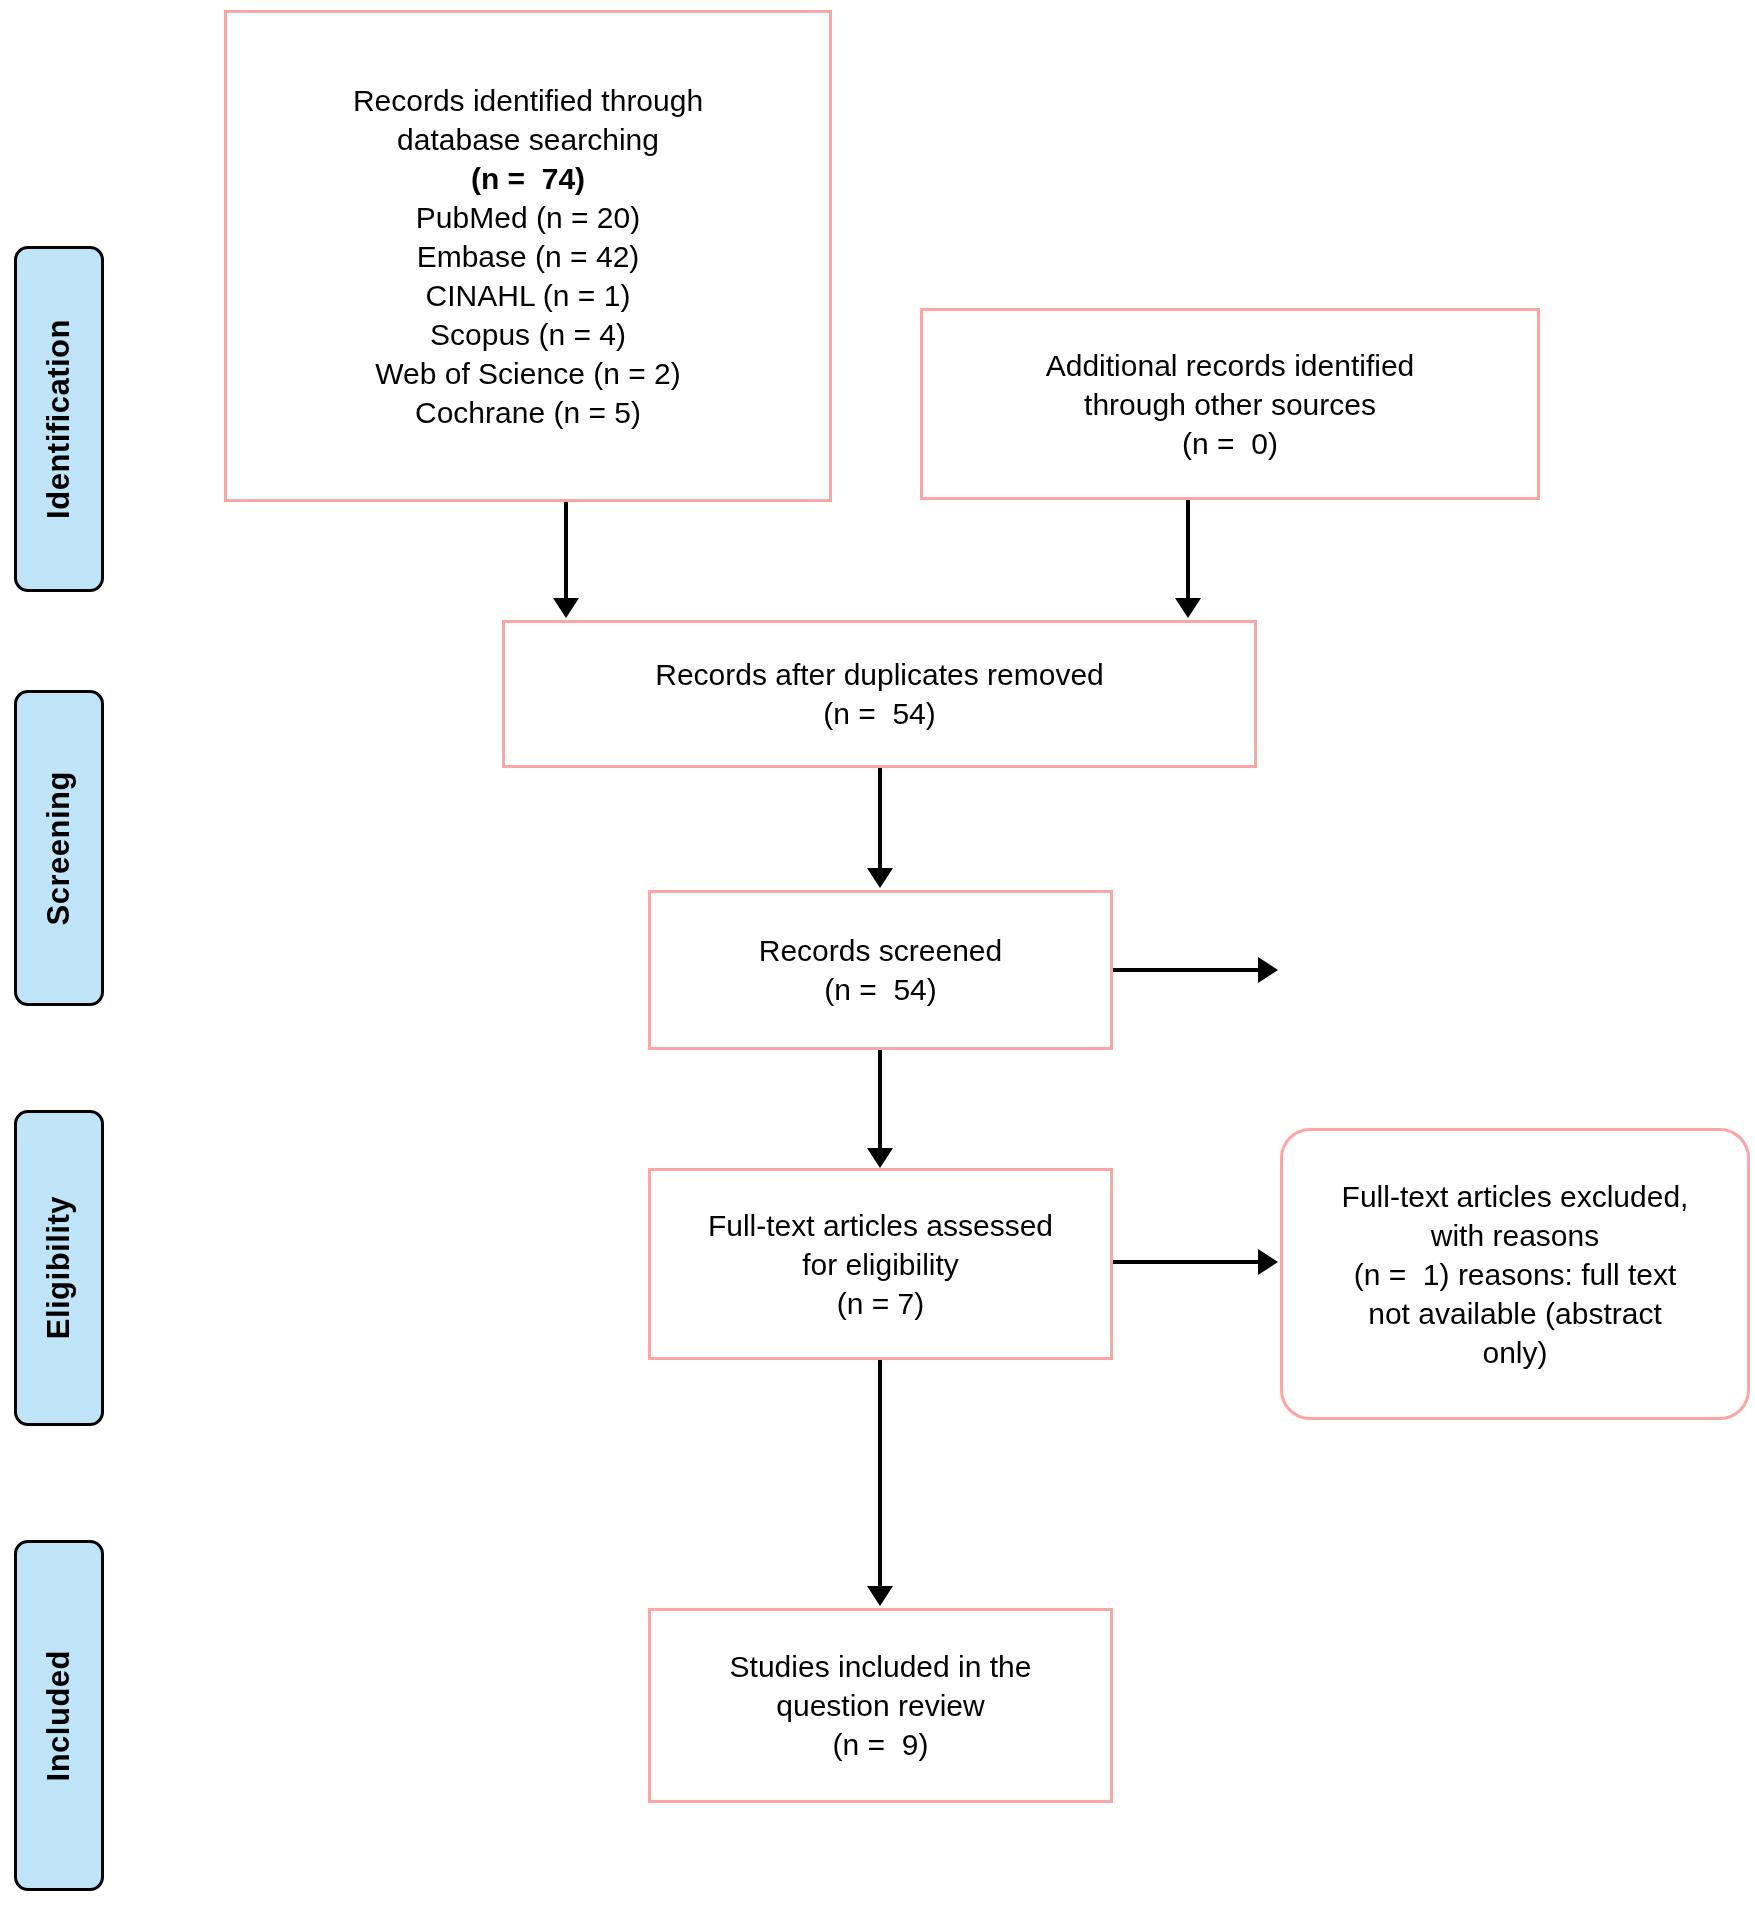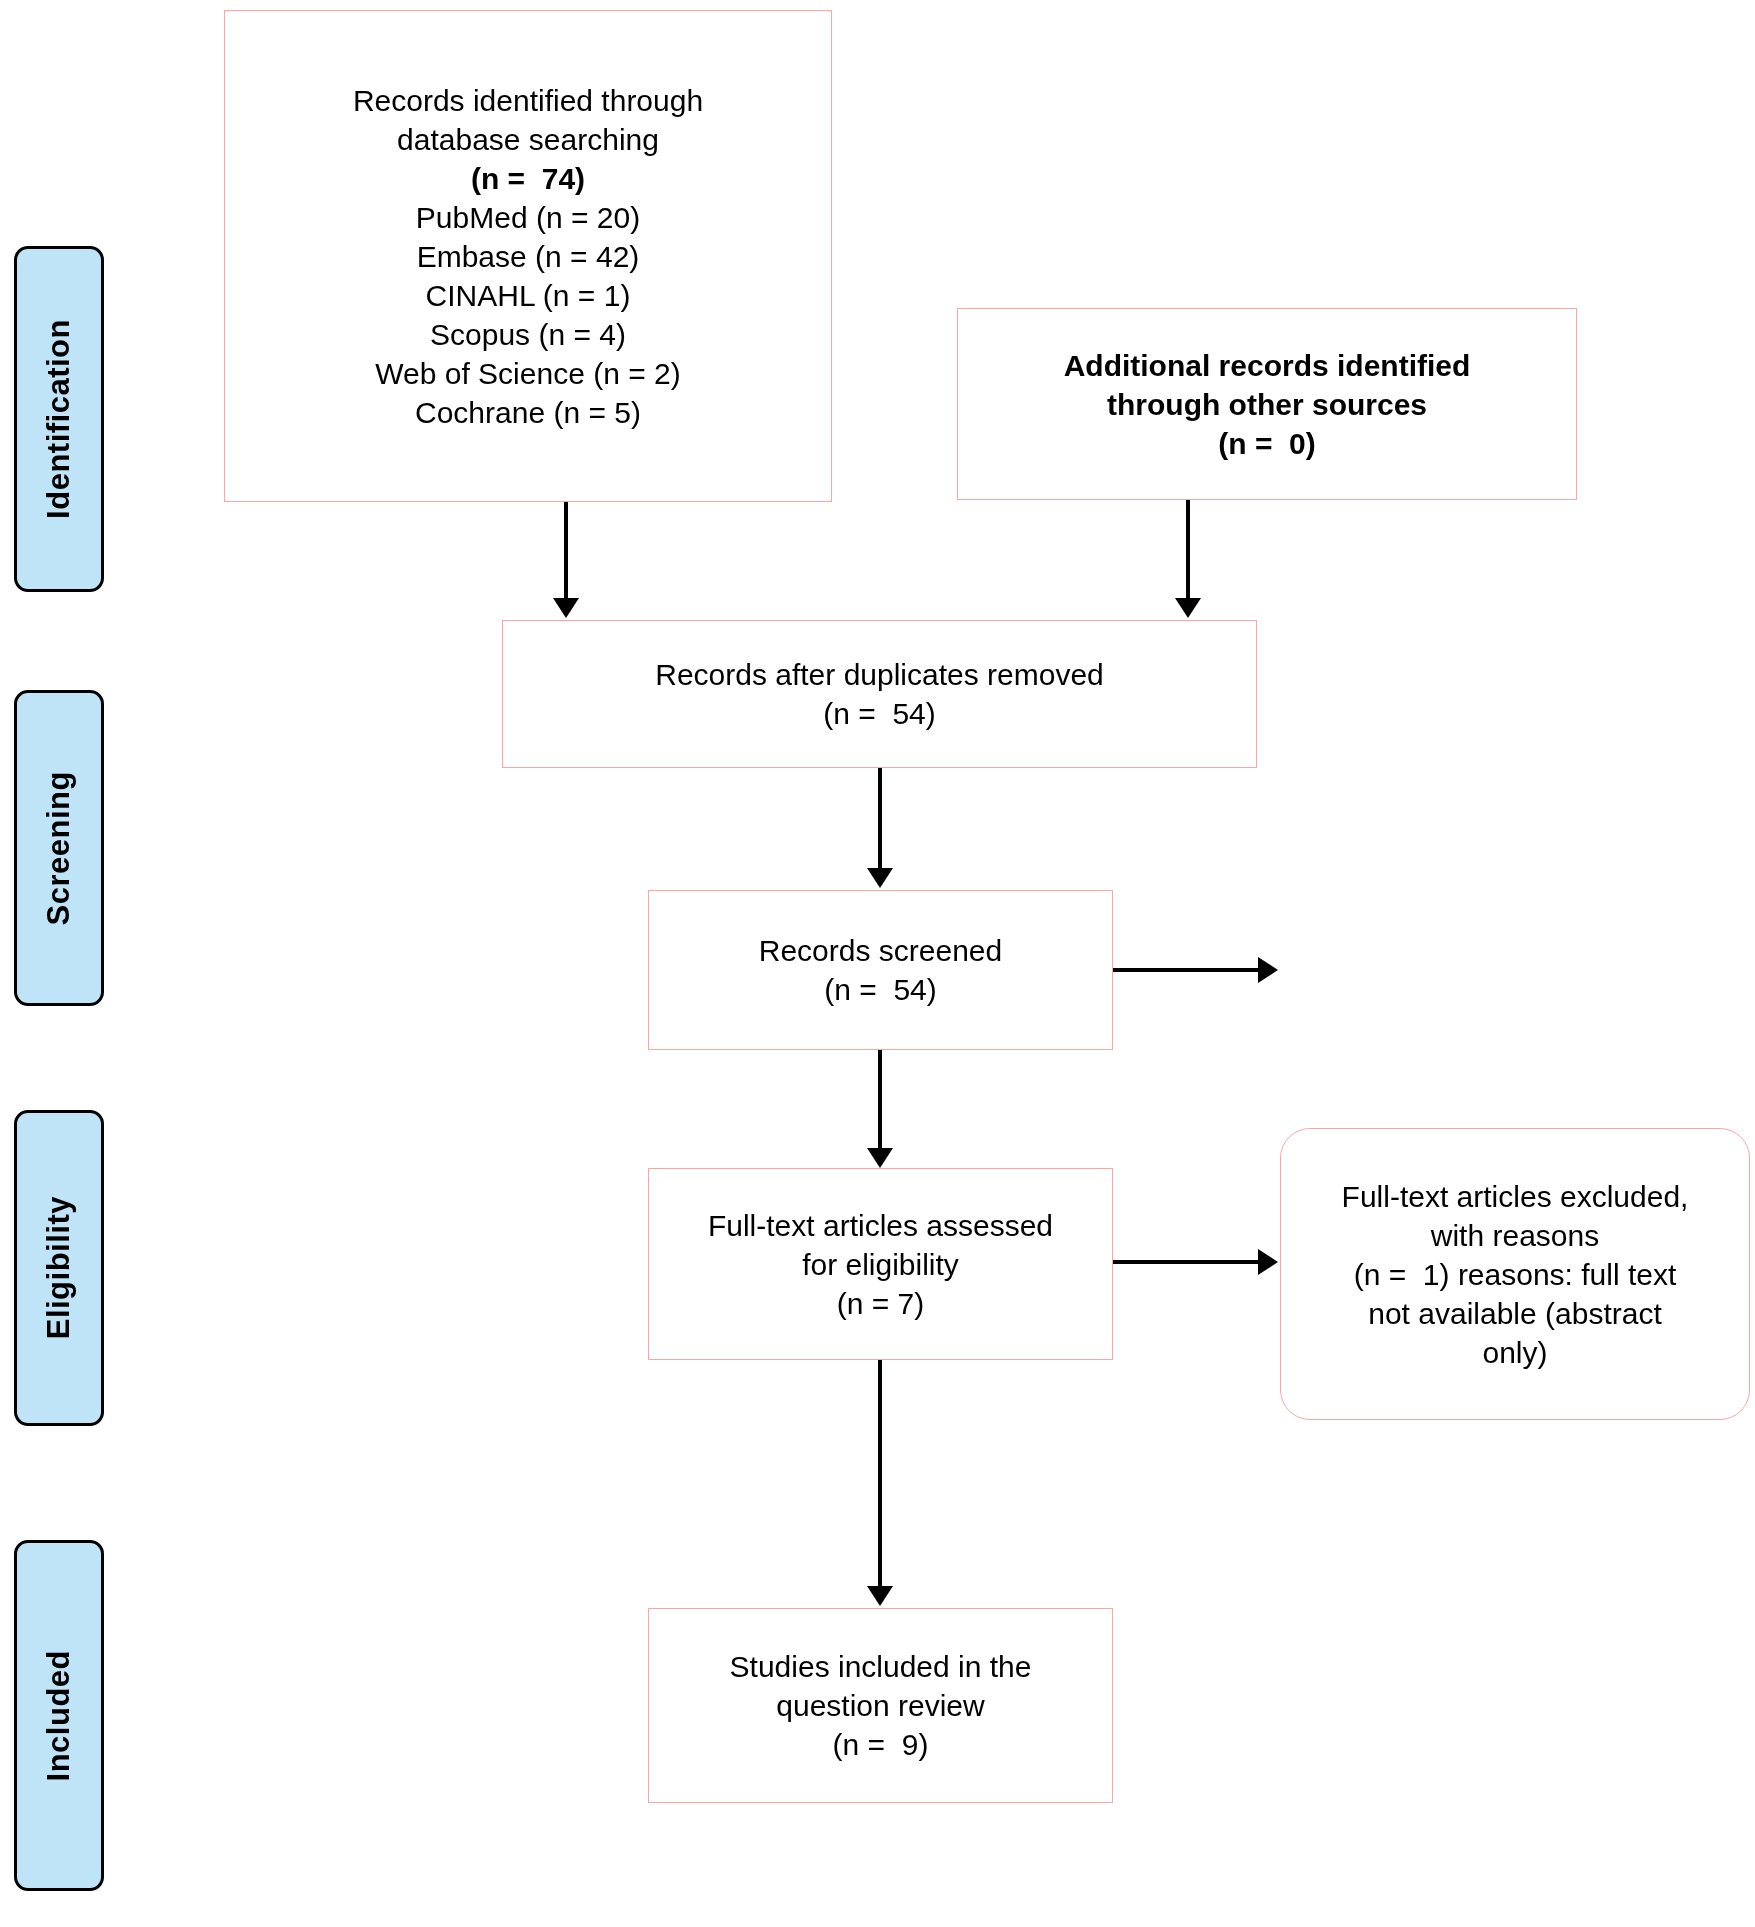--- a/index.html
+++ b/index.html
@@ -42,39 +42,39 @@
 
   #stage-identification { top: 246px; height: 340px; }
   #stage-screening     { top: 690px; height: 310px; }
   #stage-eligibility   { top: 1110px; height: 310px; }
   #stage-included      { top: 1540px; height: 345px; }
 
   
   .box {
     position: absolute;
     box-sizing: border-box;
-    border: 1px solid #fca5a5;
+    border: 3px solid #fca5a5;
     background: #ffffff;
     display: flex;
     flex-direction: column;
     align-items: center;
     justify-content: center;
     text-align: center;
     font-size: 30px;
     line-height: 1.30;
     padding: 7px 10px;
   }
   .box .line { display: block; white-space: pre; }
   .box .line.bold { font-weight: bold; }
 
   #box-identified {
     left: 224px; top: 10px; width: 608px; height: 492px;
   }
   #box-additional {
-    left: 957px; top: 308px; width: 620px; height: 192px; font-weight: bold;
+    left: 920px; top: 308px; width: 620px; height: 192px;
   }
   #box-duplicates {
     left: 502px; top: 620px; width: 755px; height: 148px;
   }
   #box-screened {
     left: 648px; top: 890px; width: 465px; height: 160px;
   }
   #box-excluded {
     left: 1280px; top: 800px; width: 470px; height: 300px;
   }

